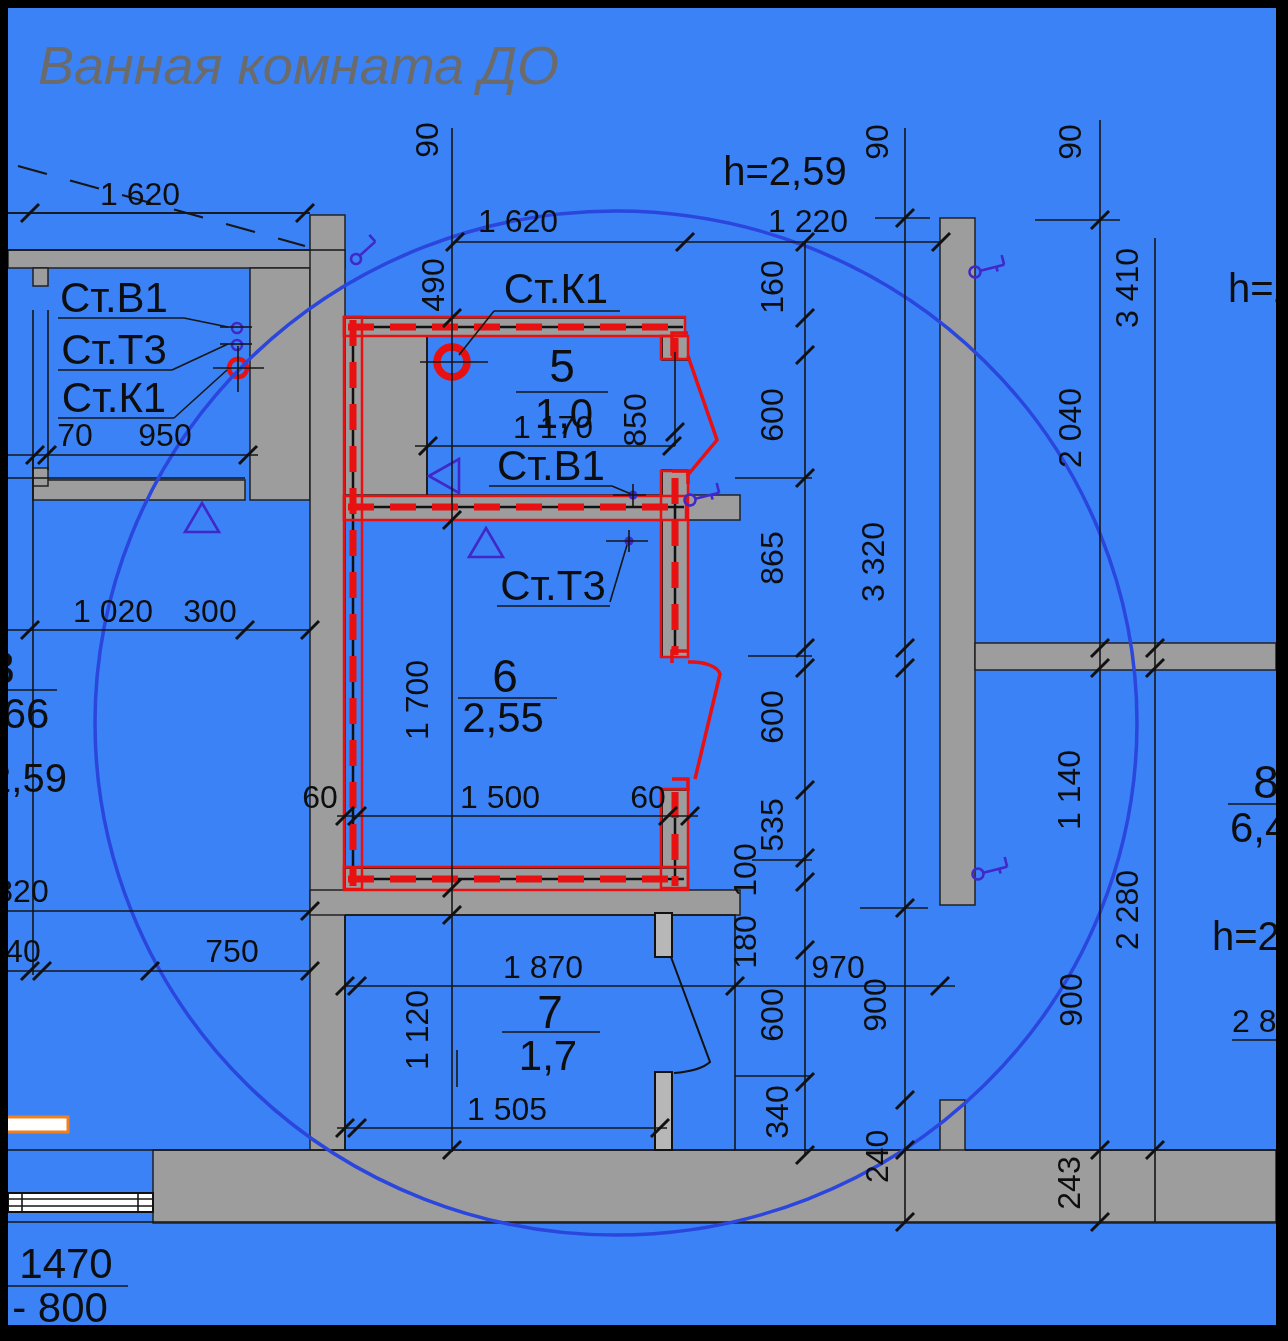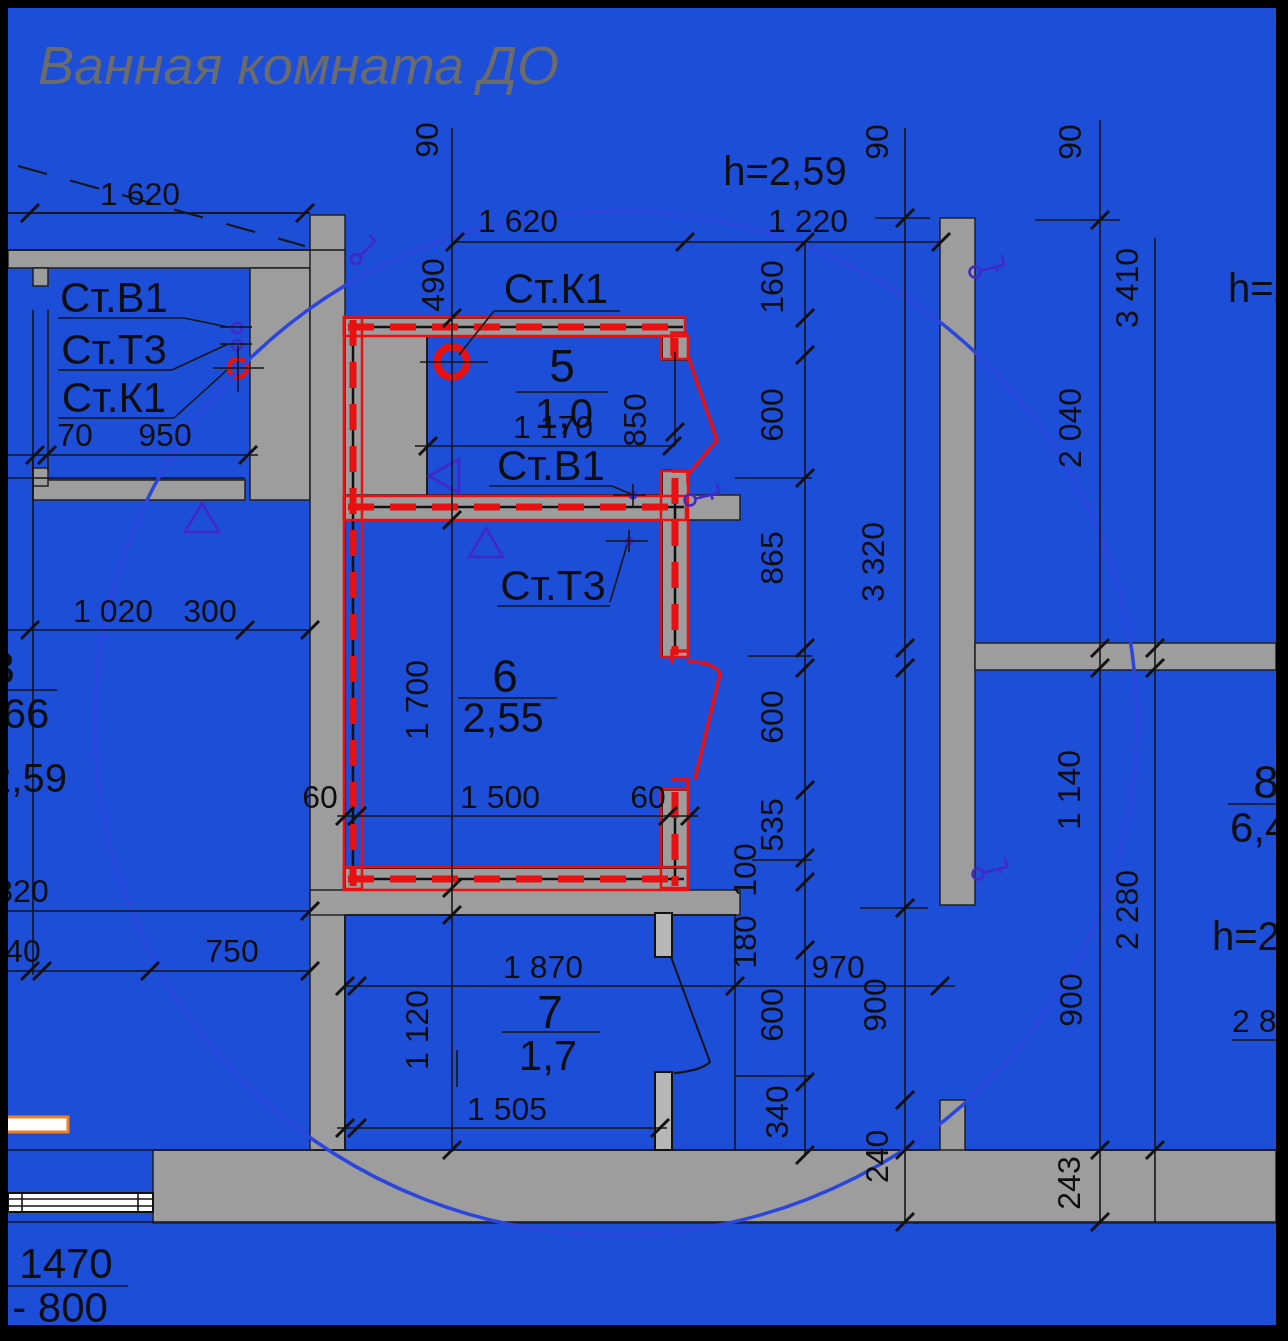--- a/index.html
+++ b/index.html
@@ -1,16 +1,16 @@
 <!DOCTYPE html>
 <html><head>
 <meta charset="utf-8">
 <style>
   html,body{margin:0;padding:0;background:#fff;}
-  .stage{width:1288px;height:1341px;position:relative;background:#1d4ed8;overflow:hidden;}
+  .stage{width:1288px;height:1341px;position:relative;background:#3b82f6;overflow:hidden;}
   svg{display:block;}
   text{font-family:"Liberation Sans", sans-serif;fill:#0e0e0e;}
   .title{font-size:54px;font-style:italic;fill:#6b6b6b;}
   .dim{font-size:32px;}
   .hgt{font-size:40px;}
   .stk{font-size:42px;}
   .rnum{font-size:46px;}
   .rarea{font-size:42px;}
   .elev{font-size:42px;}
   .thin{stroke:#161616;stroke-width:1.6;fill:none;}

